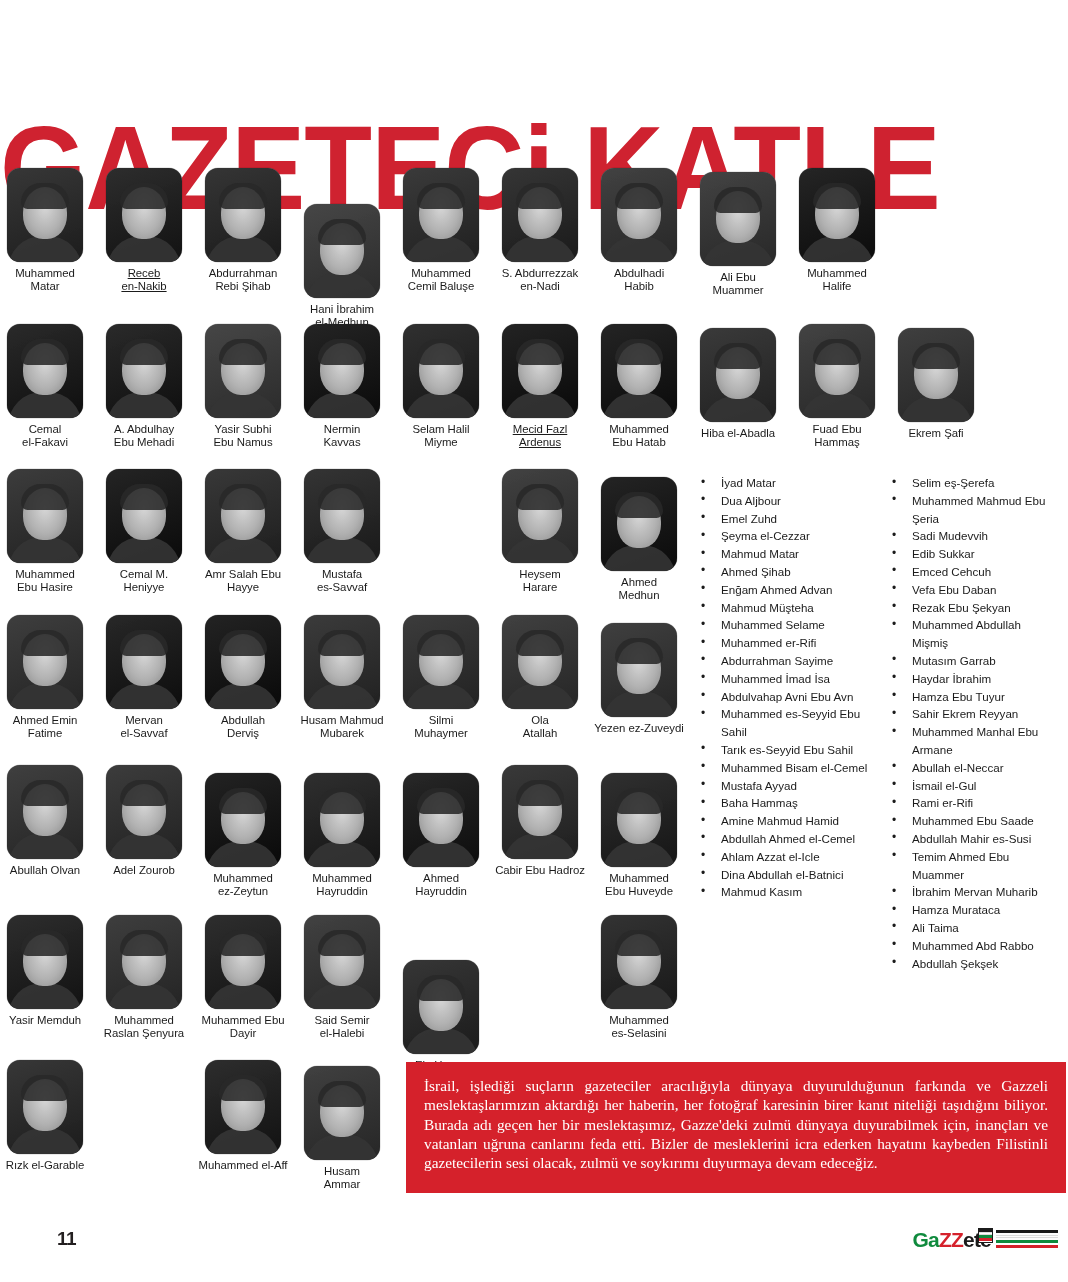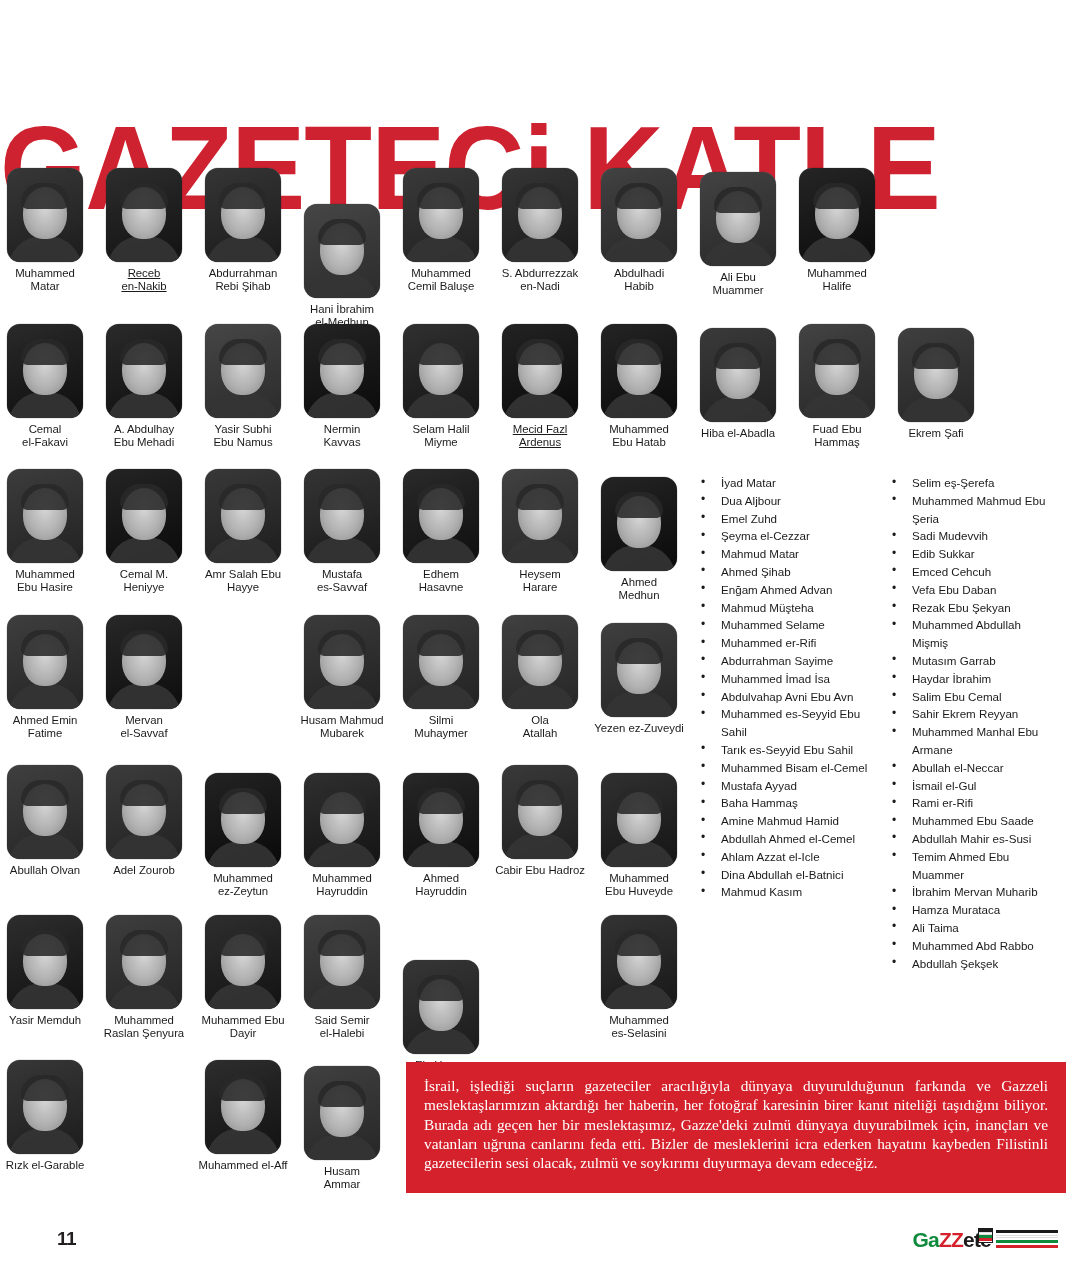--- a/index.html
+++ b/index.html
@@ -409,30 +409,20 @@
         <div class="cell" style="left: 296px; top: 0px;">
           <div class="photo">
             <div class="bg" style="background:linear-gradient(160deg,rgb(55,55,55) 0%,rgb(29,29,29) 100%)"></div>
             <div class="body"></div>
             <div class="head"></div>
             <div class="hair"></div>
           </div>
           <div class="cap" style="white-space: pre-line;">Mustafa
 es-Savvaf</div>
         </div>
-        <div class="cell" style="left: 395px; top: 0px;">
-          <div class="photo">
-            <div class="bg" style="background:linear-gradient(160deg,rgb(45,45,45) 0%,rgb(19,19,19) 100%)"></div>
-            <div class="body"></div>
-            <div class="head"></div>
-            <div class="hair"></div>
-          </div>
-          <div class="cap" style="white-space: pre-line;">Edhem
-Hasavne</div>
-        </div>
         <div class="cell" style="left: 494px; top: 0px;">
           <div class="photo">
             <div class="bg" style="background:linear-gradient(160deg,rgb(68,68,68) 0%,rgb(42,42,42) 100%)"></div>
             <div class="body"></div>
             <div class="head"></div>
             <div class="hair"></div>
           </div>
           <div class="cap" style="white-space: pre-line;">Heysem
 Harare</div>
         </div>
@@ -460,20 +450,30 @@
         </div>
         <div class="cell" style="left: 98px; top: 0px;">
           <div class="photo">
             <div class="bg" style="background:linear-gradient(160deg,rgb(43,43,43) 0%,rgb(17,17,17) 100%)"></div>
             <div class="body"></div>
             <div class="head"></div>
             <div class="hair"></div>
           </div>
           <div class="cap" style="white-space: pre-line;">Mervan
 el-Savvaf</div>
+        </div>
+        <div class="cell" style="left: 197px; top: 0px;">
+          <div class="photo">
+            <div class="bg" style="background:linear-gradient(160deg,rgb(39,39,39) 0%,rgb(13,13,13) 100%)"></div>
+            <div class="body"></div>
+            <div class="head"></div>
+            <div class="hair"></div>
+          </div>
+          <div class="cap" style="white-space: pre-line;">Abdullah
+Derviş</div>
         </div>
         <div class="cell" style="left: 296px; top: 0px;">
           <div class="photo">
             <div class="bg" style="background:linear-gradient(160deg,rgb(62,62,62) 0%,rgb(36,36,36) 100%)"></div>
             <div class="body"></div>
             <div class="head"></div>
             <div class="hair"></div>
           </div>
           <div class="cap" style="white-space: pre-line;">Husam Mahmud
 Mubarek</div>
@@ -703,21 +703,21 @@
           <li>Selim eş-Şerefa</li>
           <li>Muhammed Mahmud Ebu Şeria</li>
           <li>Sadi Mudevvih</li>
           <li>Edib Sukkar</li>
           <li>Emced Cehcuh</li>
           <li>Vefa Ebu Daban</li>
           <li>Rezak Ebu Şekyan</li>
           <li>Muhammed Abdullah Mişmiş</li>
           <li>Mutasım Garrab</li>
           <li>Haydar İbrahim</li>
-          <li>Salim Ebu Cemal</li>
+          <li>Hamza Ebu Tuyur</li>
           <li>Sahir Ekrem Reyyan</li>
           <li>Muhammed Manhal Ebu Armane</li>
           <li>Abullah el-Neccar</li>
           <li>İsmail el-Gul</li>
           <li>Rami er-Rifi</li>
           <li>Muhammed Ebu Saade</li>
           <li>Abdullah Mahir es-Susi</li>
           <li>Temim Ahmed Ebu Muammer</li>
           <li>İbrahim Mervan Muharib</li>
           <li>Hamza Murataca</li>

